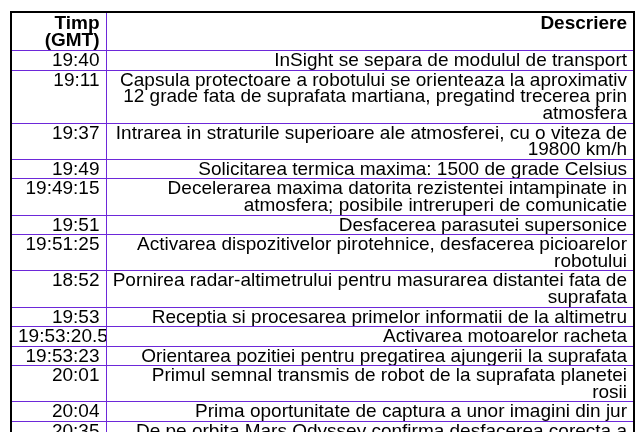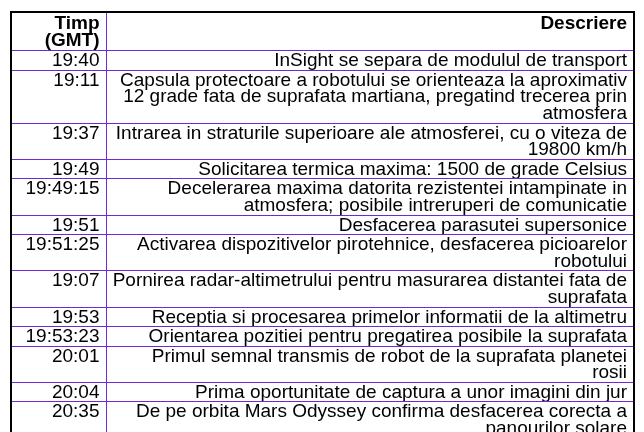--- a/index.html
+++ b/index.html
@@ -81,30 +81,34 @@
       </tr>
       <tr>
         <td>19:51</td>
         <td>Desfacerea parasutei supersonice</td>
       </tr>
       <tr>
         <td>19:51:25</td>
         <td>Activarea dispozitivelor pirotehnice, desfacerea picioarelor robotului</td>
       </tr>
       <tr>
-        <td>19:07</td>
+        <td>18:52</td>
         <td>Pornirea radar-altimetrului pentru masurarea distantei fata de suprafata</td>
       </tr>
       <tr>
         <td>19:53</td>
         <td>Receptia si procesarea primelor informatii de la altimetru</td>
       </tr>
       <tr>
+        <td>19:53:20.5</td>
+        <td>Activarea motoarelor racheta</td>
+      </tr>
+      <tr>
         <td>19:53:23</td>
-        <td>Orientarea pozitiei pentru pregatirea posibile la suprafata</td>
+        <td>Orientarea pozitiei pentru pregatirea ajungerii la suprafata</td>
       </tr>
       <tr>
         <td>20:01</td>
         <td>Primul semnal transmis de robot de la suprafata planetei rosii</td>
       </tr>
       <tr>
         <td>20:04</td>
         <td>Prima oportunitate de captura a unor imagini din jur</td>
       </tr>
       <tr>

